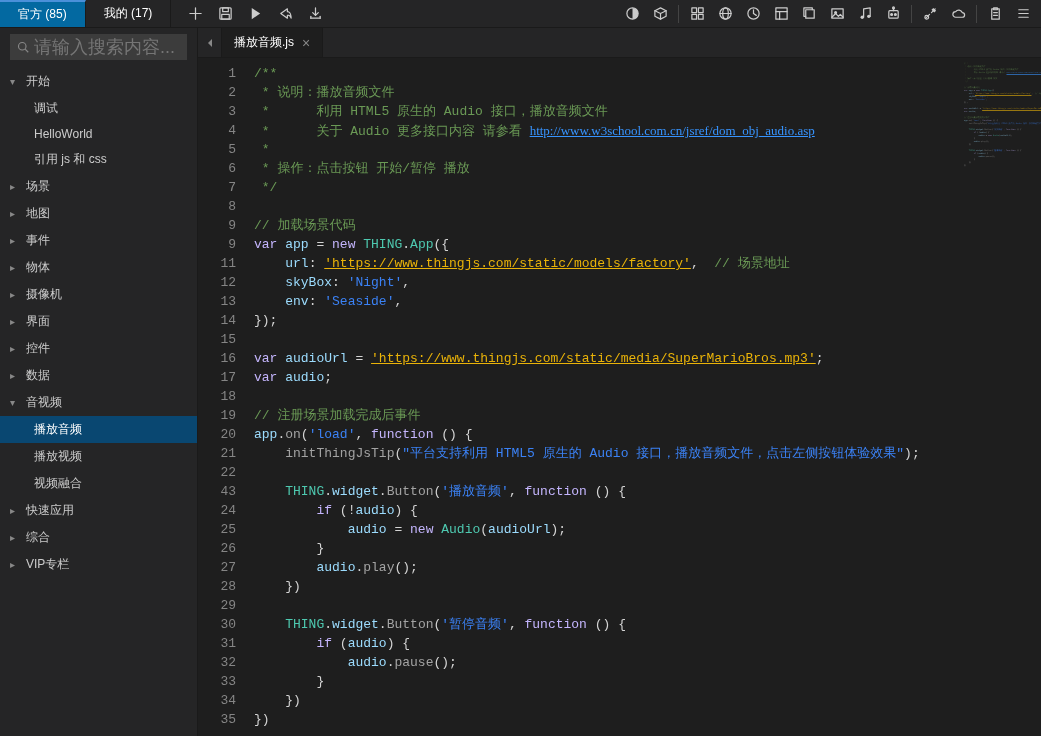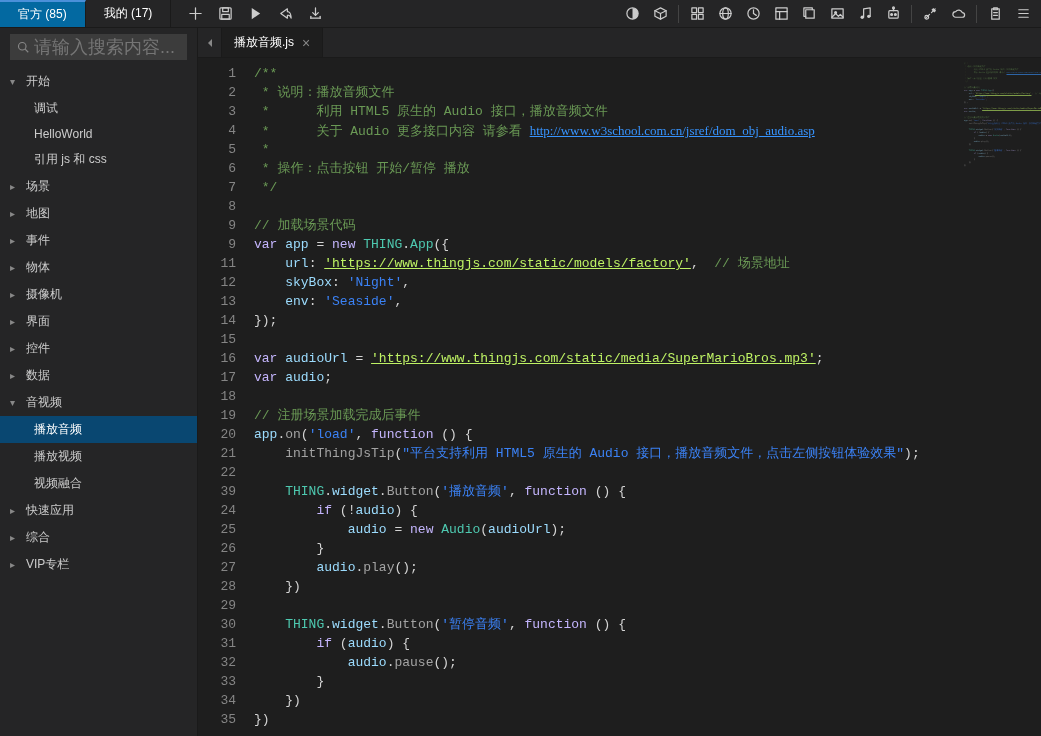--- a/index.html
+++ b/index.html
@@ -35,21 +35,21 @@
 .gutter .ln{height:19px;}
 .code { flex:1; padding:6px 0; white-space:pre; color:#d4d4d4; overflow:hidden;}
 .code .cl{height:19px; padding-left:4px;}
 .tok-c { color:#6a9955;}
 .tok-k { color:#c4b5fd;}
 .tok-t { color:#4ec9b0;}
 .tok-s { color:#3b82f6;}
 .tok-f { color:#a3a3a3;}
 .tok-n { color:#9cdcfe;}
 .tok-p { color:#d4d4d4;}
-.tok-u { color:#bef264; text-decoration:underline;}
+.tok-u { color:#eab308; text-decoration:underline;}
 .tok-lu{ color:#3794ff; text-decoration:underline;font-family:Liberation Serif, serif;}
 .minimap { position:absolute; top:30px; right:0; width:80px; bottom:0; background:#1e1e1e; opacity:0.6; font-size:2px; line-height:2px; padding:4px 3px; overflow:hidden; font-family:Consolas,monospace;}
 .minimap .mml{height:3px; white-space:pre;}
 svg { display:block; }
 </style>
 </head>
 <body>
 
 <div class="app">
   <div class="topbar">
@@ -308,21 +308,21 @@
             <div class="ln">13</div>
             <div class="ln">14</div>
             <div class="ln">15</div>
             <div class="ln">16</div>
             <div class="ln">17</div>
             <div class="ln">18</div>
             <div class="ln">19</div>
             <div class="ln">20</div>
             <div class="ln">21</div>
             <div class="ln">22</div>
-            <div class="ln">39</div>
+            <div class="ln">43</div>
             <div class="ln">24</div>
             <div class="ln">25</div>
             <div class="ln">26</div>
             <div class="ln">27</div>
             <div class="ln">28</div>
             <div class="ln">29</div>
             <div class="ln">30</div>
             <div class="ln">31</div>
             <div class="ln">32</div>
             <div class="ln">33</div>

